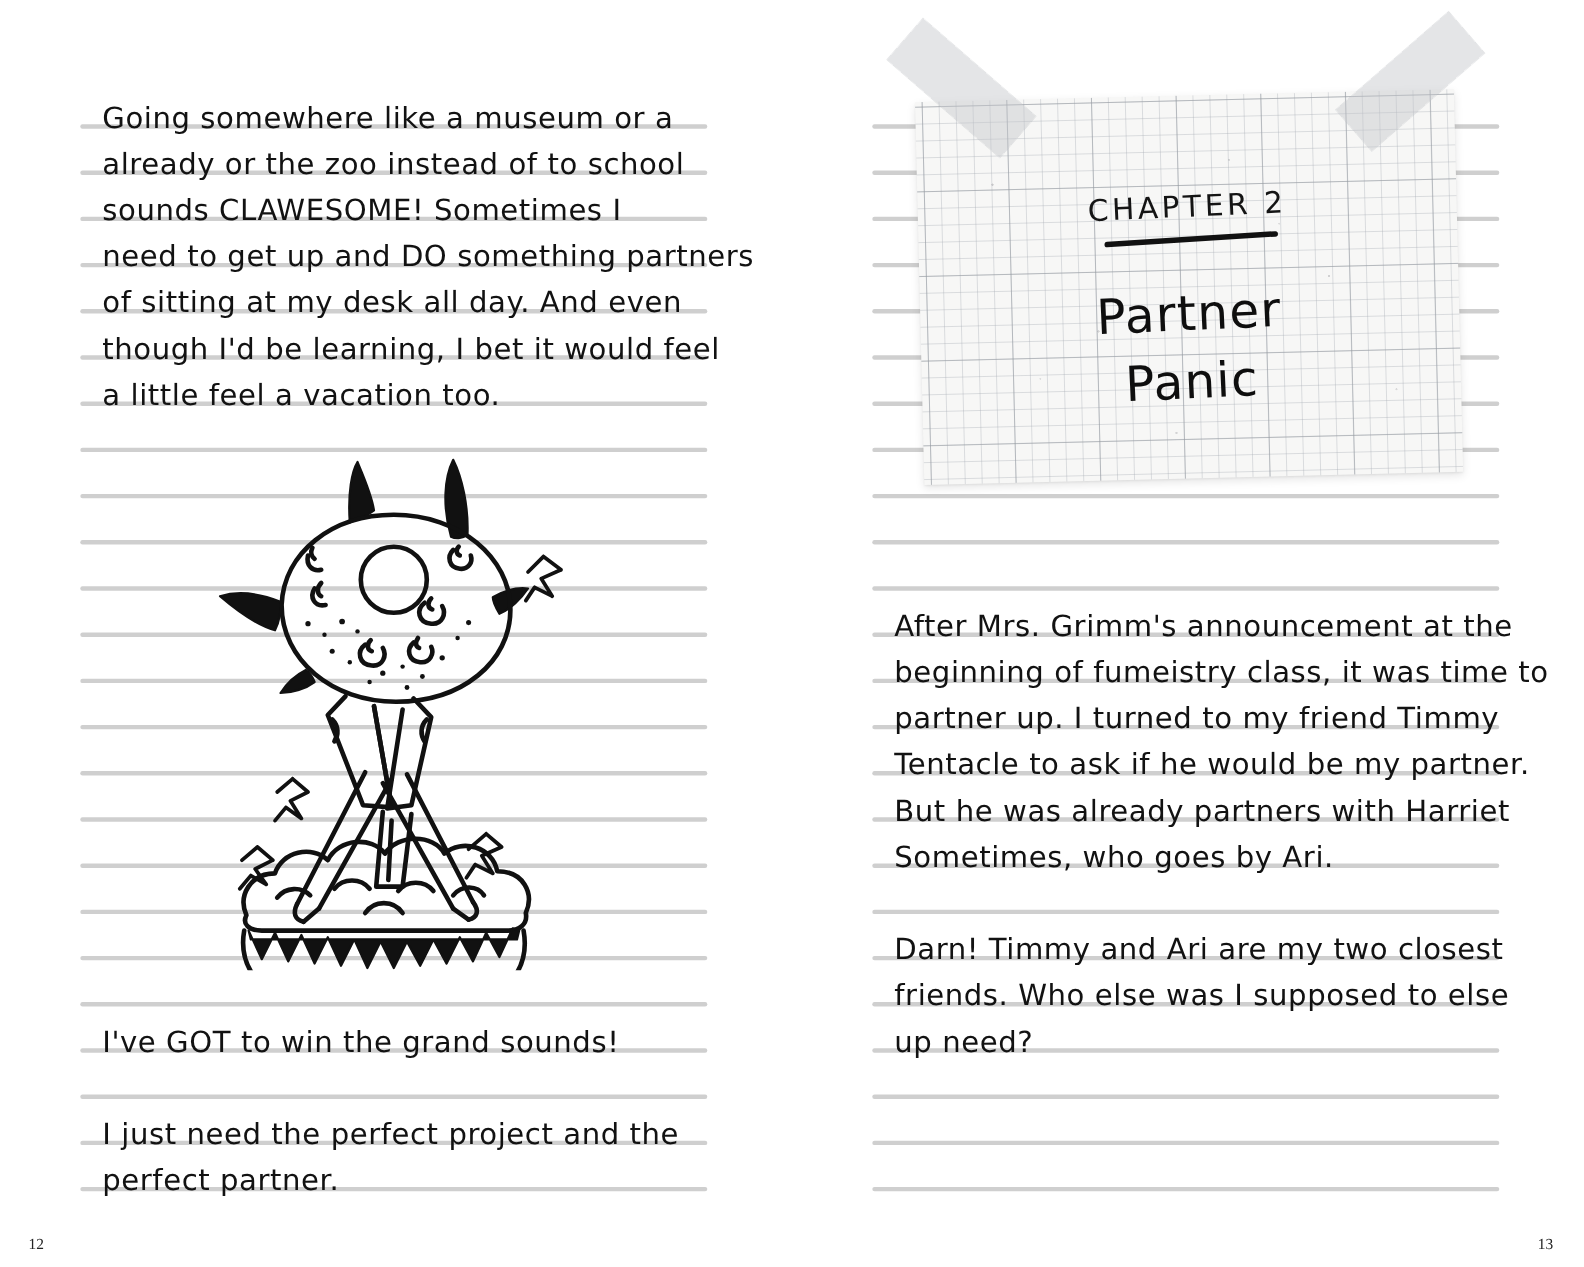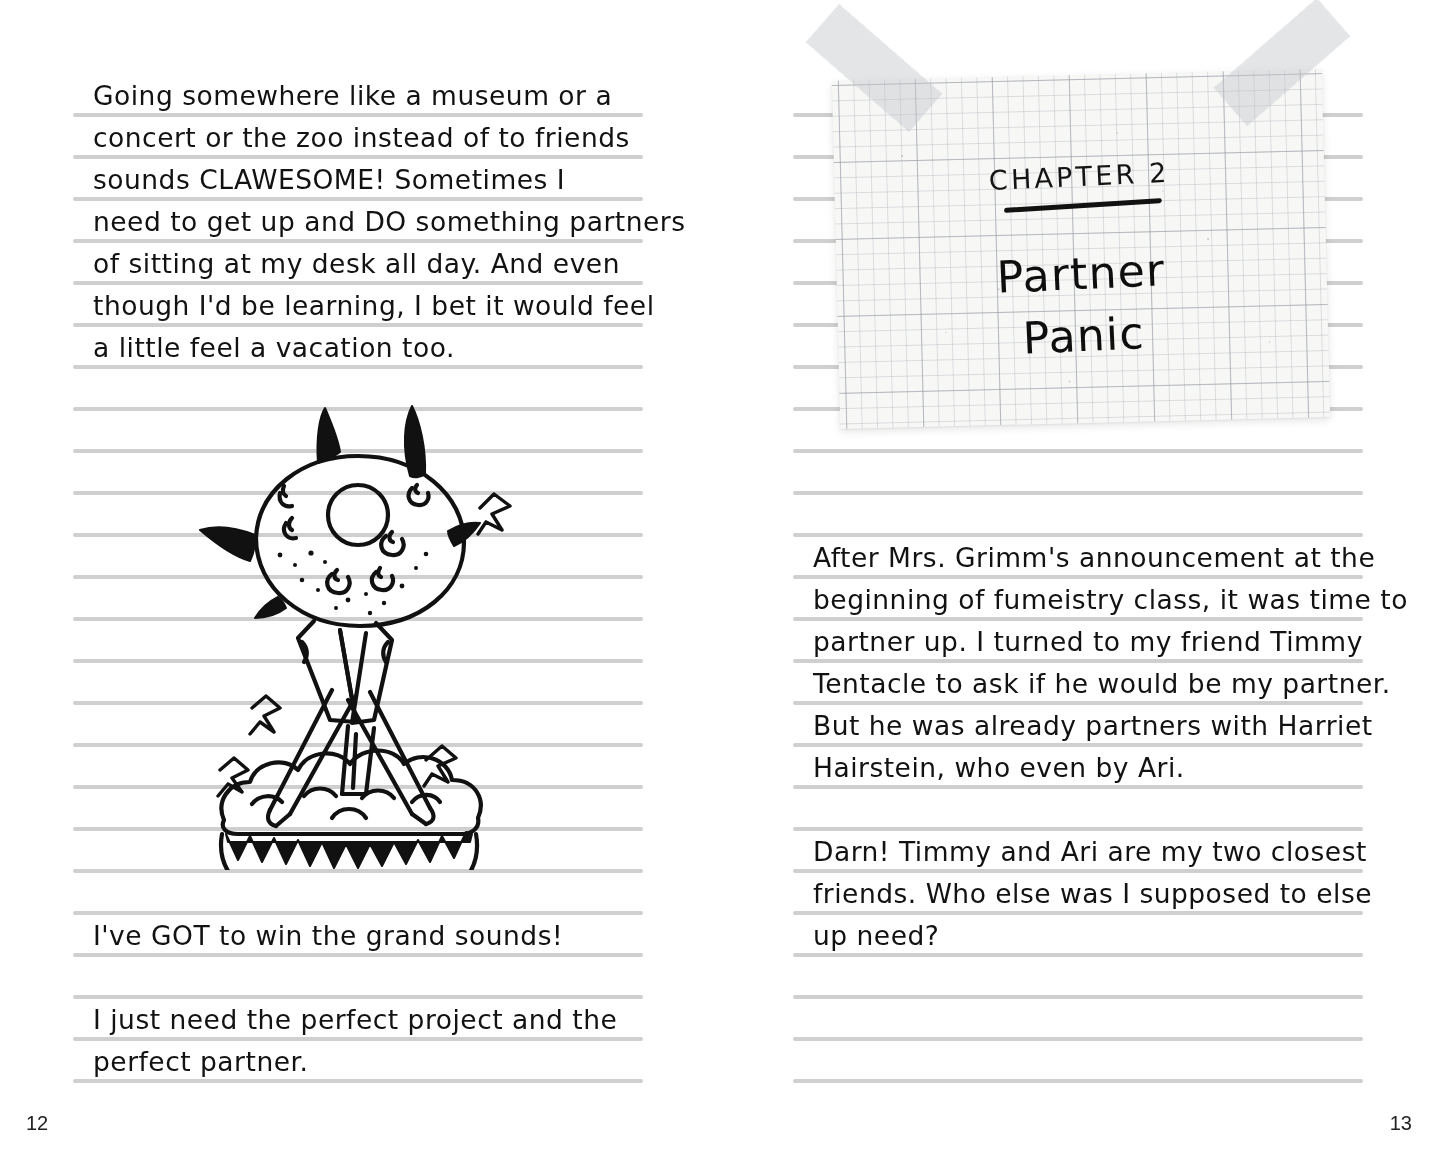--- a/index.html
+++ b/index.html
@@ -34,43 +34,43 @@
     height: 4px;
     background: #cfcfcf;
     border-radius: 2px;
   }
   .rule.left  { left: 73px;  width: 570px; }
   .rule.right { left: 793px; width: 570px; }
 
   
   .page {
     position: absolute;
-    top: 0;
+    top: 12px;
     height: 896px;
   }
   .page-left  { left: 0;    width: 720px; }
   .page-right { left: 720px; width: 720px; }
 
   .para-line {
     position: absolute;
     left: 93px;
     white-space: nowrap;
     font-size: 26.5px;
     color: #121212;
     letter-spacing: 0.5px;
     font-family: "DejaVu Sans", sans-serif;
   }
   .page-right .para-line { left: 93px; }
 
   
   .folio {
     position: absolute;
-    font-size: 20px;
+    font-size: 14px;
     color: #222222;
-    font-family: Liberation Sans, sans-serif;
+    font-family: Liberation Serif, serif;
   }
   .folio-left  { left: 26px;  top: 1112px; }
   .folio-right { right: 28px; top: 1112px; }
 
   
   .note-wrap {
     position: absolute;
     left: 820px;
     top: 55px;
     width: 520px;
@@ -223,21 +223,21 @@
       <div class="rule left" style="top:1037px"></div>
       <div class="rule right" style="top:1037px"></div>
       <div class="rule left" style="top:1079px"></div>
       <div class="rule right" style="top:1079px"></div>
     </div>
 
   <div class="page page-left">
 
     <div>
       <div class="para-line" style="top:80px">Going somewhere like a museum or a</div>
-      <div class="para-line" style="top:122px">concert or the zoo instead of to friends</div>
+      <div class="para-line" style="top:122px">already or the zoo instead of to school</div>
       <div class="para-line" style="top:164px">sounds CLAWESOME! Sometimes I</div>
       <div class="para-line" style="top:206px">need to get up and DO something partners</div>
       <div class="para-line" style="top:248px">of sitting at my desk all day. And even</div>
       <div class="para-line" style="top:290px">though I'd be learning, I bet it would feel</div>
       <div class="para-line" style="top:332px">a little feel a vacation too.</div>
     </div>
 
     <div class="trophy">
       <svg width="340" height="480" viewBox="0 0 340 480" fill="none" xmlns="http://www.w3.org/2000/svg">
         <g stroke="#111" stroke-width="4.2" stroke-linecap="round" stroke-linejoin="round" fill="none">
@@ -361,21 +361,21 @@
       <div class="tape tape-left"></div>
       <div class="tape tape-right"></div>
     </div>
 
     <div>
       <div class="para-line" style="top:542px">After Mrs. Grimm's announcement at the</div>
       <div class="para-line" style="top:584px">beginning of fumeistry class, it was time to</div>
       <div class="para-line" style="top:626px">partner up. I turned to my friend Timmy</div>
       <div class="para-line" style="top:668px">Tentacle to ask if he would be my partner.</div>
       <div class="para-line" style="top:710px">But he was already partners with Harriet</div>
-      <div class="para-line" style="top:752px">Hairstein, who even by Ari.</div>
+      <div class="para-line" style="top:752px">Sometimes, who goes by Ari.</div>
     </div>
 
     <div>
       <div class="para-line" style="top:836px">Darn! Timmy and Ari are my two closest</div>
       <div class="para-line" style="top:878px">friends. Who else was I supposed to else</div>
       <div class="para-line" style="top:920px">up need?</div>
     </div>
 
     <div class="folio folio-right">13</div>
   </div>

